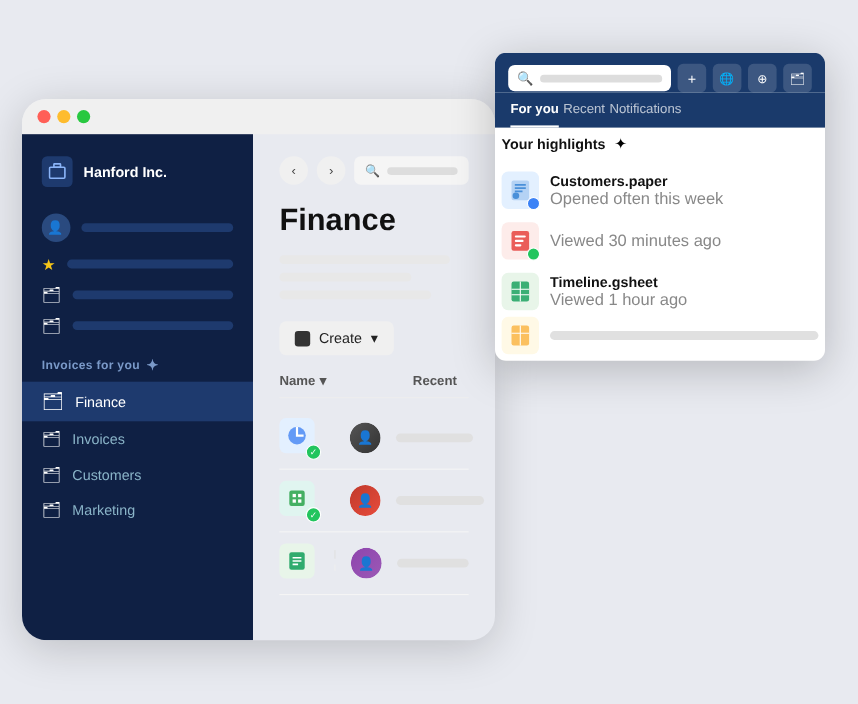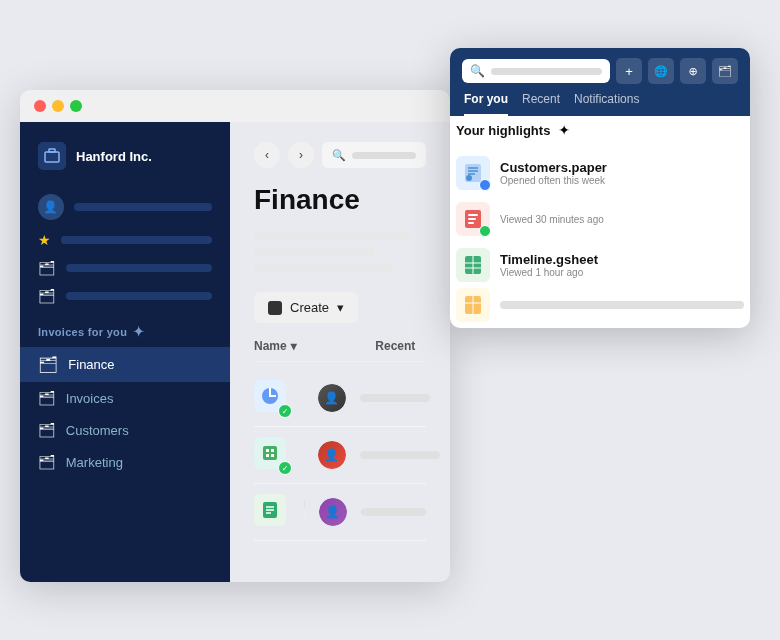--- a/index.html
+++ b/index.html
@@ -388,21 +388,21 @@
 
     .highlight-info { flex: 1; }
 
     .highlight-name {
       font-size: 13px;
       font-weight: 600;
       color: #111;
     }
 
     .highlight-sub {
-      font-size: 10px;
+      font-size: 15px;
       color: #888;
     }
 
     .starred-header {
       font-size: 13px;
       font-weight: 700;
       color: #111;
       margin: 12px 0 8px;
     }
 
@@ -438,21 +438,21 @@
     }
 
     .window-btn.red { background: #ff5f57; }
     .window-btn.yellow { background: #febc2e; }
     .window-btn.green { background: #28c840; }
 
     .main-window-wrapper {
       position: absolute;
       top: 90px;
       left: 20px;
-      border-radius: 10px;
+      border-radius: 22px;
       box-shadow: 0 8px 40px rgba(0,0,0,0.18);
       overflow: hidden;
     }
 
     .main-window-chrome {
       background: #f0f0f0;
       display: flex;
       align-items: center;
       padding: 10px 14px;
       border-radius: 10px 10px 0 0;
@@ -652,21 +652,21 @@
     <div style="display:flex;align-items:center;background:#fff;border-radius:6px;padding:5px 8px;flex:1;gap:6px;">
       <span style="color:#888;font-size:12px;">🔍</span>
       <div style="flex:1;height:7px;background:#ddd;border-radius:4px;"></div>
     </div>
     <div class="toolbar-icon">+</div>
     <div class="toolbar-icon" style="font-size:11px;">🌐</div>
     <div class="toolbar-icon" style="font-size:11px;">⊕</div>
     <div class="toolbar-icon" style="font-size:11px;">🗂</div>
   </div>
 
-  <div style="background:#1a3a6b;display:flex;gap:14px;padding:8px 14px 0;">
+  <div style="background:#1a3a6b;display:flex;gap:4px;padding:8px 14px 0;">
     <div class="search-tab active">For you</div>
     <div class="search-tab">Recent</div>
     <div class="search-tab">Notifications</div>
   </div>
 
   <div class="search-panel-body">
 
     <div class="highlights-header">
       <span class="highlights-title">Your highlights</span>
       <span class="sparkle-icon">✦</span>

